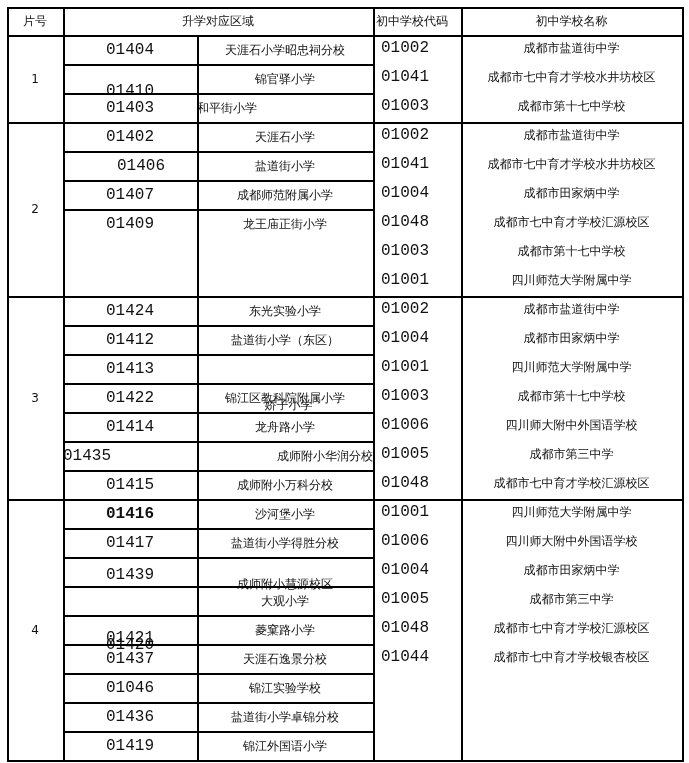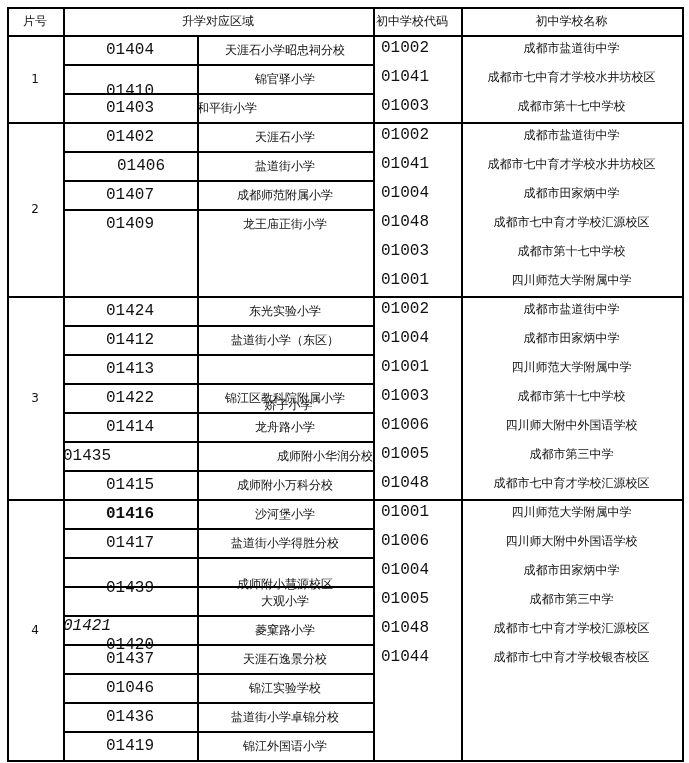--- a/index.html
+++ b/index.html
@@ -98,27 +98,27 @@
     <div class="cell " style="left: 461px; top: 441px; width: 221px; height: 29px; padding-top: 6px; text-align: center;">成都市第三中学</div>
     <div class="cell code-mid" style="left: 373px; top: 470px; width: 88px; height: 29px; padding-top: 6px; padding-left: 8px; text-align: left;">01048</div>
     <div class="cell " style="left: 461px; top: 470px; width: 221px; height: 29px; padding-top: 6px; text-align: center;">成都市七中育才学校汇源校区</div>
     <div class="hline" style="left: 7px; top: 499px; width: 677px;"></div>
     <div class="cell " style="left: 7px; top: 499px; width: 56px; height: 261px; padding-top: 124px; text-align: center;">4</div>
     <div class="cell code-mid" style="left: 63px; top: 499px; width: 134px; height: 29px; padding-top: 8px; text-align: center; font-weight: bold;">01416</div>
     <div class="cell " style="left: 197px; top: 499px; width: 176px; height: 29px; padding-top: 8px; text-align: center;">沙河堡小学</div>
     <div class="cell code-mid" style="left: 63px; top: 528px; width: 134px; height: 29px; padding-top: 8px; text-align: center;">01417</div>
     <div class="cell " style="left: 197px; top: 528px; width: 176px; height: 29px; padding-top: 8px; text-align: center;">盐道街小学得胜分校</div>
     <div class="hline" style="left: 63px; top: 528px; width: 310px;"></div>
-    <div class="cell code-mid" style="left: 63px; top: 557px; width: 134px; height: 29px; padding-top: 24px; text-align: center;">01439</div>
+    <div class="cell code-mid" style="left: 63px; top: 557px; width: 134px; height: 29px; padding-top: 11px; text-align: center;">01439</div>
     <div class="cell " style="left: 197px; top: 557px; width: 176px; height: 29px; padding-top: 20px; text-align: center;">成师附小慧源校区</div>
     <div class="hline" style="left: 63px; top: 557px; width: 310px;"></div>
     <div class="cell code-mid" style="left: 63px; top: 586px; width: 134px; height: 45px; padding-top: 8px; text-align: center; margin-top: 44px;">01420</div>
     <div class="cell " style="left: 197px; top: 586px; width: 176px; height: 29px; padding-top: 8px; text-align: center;">大观小学</div>
     <div class="hline" style="left: 63px; top: 586px; width: 310px;"></div>
-    <div class="cell code-mid" style="left: 63px; top: 615px; width: 134px; height: 29px; padding-top: 4px;  font-style: italic;">01421</div>
+    <div class="cell code-mid" style="left: 63px; top: 615px; width: 134px; height: 29px; padding-top: 16px; text-align: center;">01421</div>
     <div class="cell " style="left: 197px; top: 615px; width: 176px; height: 29px; padding-top: 8px; text-align: center;">菱窠路小学</div>
     <div class="hline" style="left: 63px; top: 615px; width: 310px;"></div>
     <div class="cell code-mid" style="left: 63px; top: 644px; width: 134px; height: 29px; padding-top: 8px; text-align: center;">01437</div>
     <div class="cell " style="left: 197px; top: 644px; width: 176px; height: 29px; padding-top: 8px; text-align: center;">天涯石逸景分校</div>
     <div class="hline" style="left: 63px; top: 644px; width: 310px;"></div>
     <div class="cell code-mid" style="left: 63px; top: 673px; width: 134px; height: 29px; padding-top: 8px; text-align: center;">01046</div>
     <div class="cell " style="left: 197px; top: 673px; width: 176px; height: 29px; padding-top: 8px; text-align: center;">锦江实验学校</div>
     <div class="hline" style="left: 63px; top: 673px; width: 310px;"></div>
     <div class="cell code-mid" style="left: 63px; top: 702px; width: 134px; height: 29px; padding-top: 8px; text-align: center;">01436</div>
     <div class="cell " style="left: 197px; top: 702px; width: 176px; height: 29px; padding-top: 8px; text-align: center;">盐道街小学卓锦分校</div>

